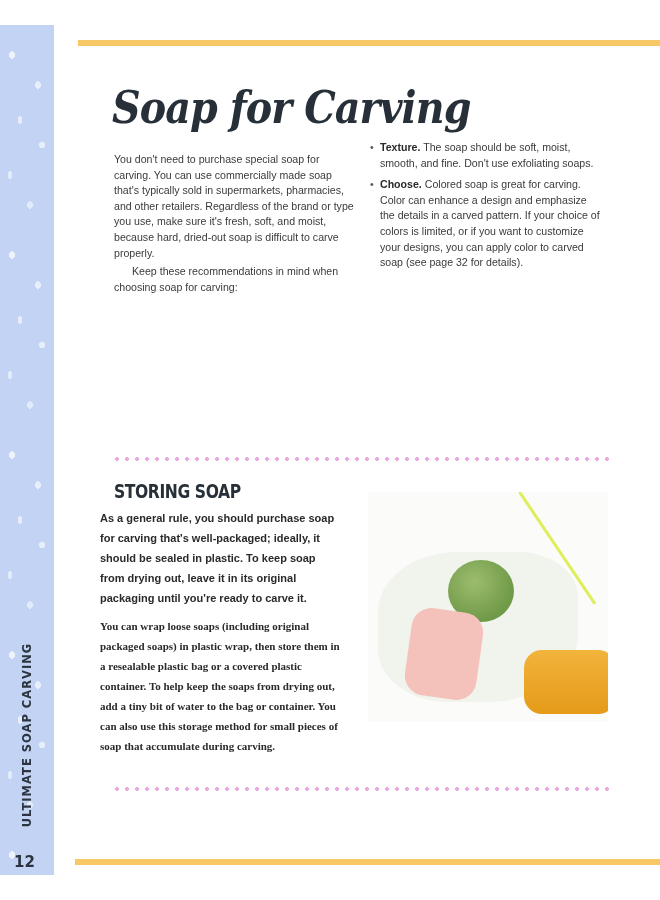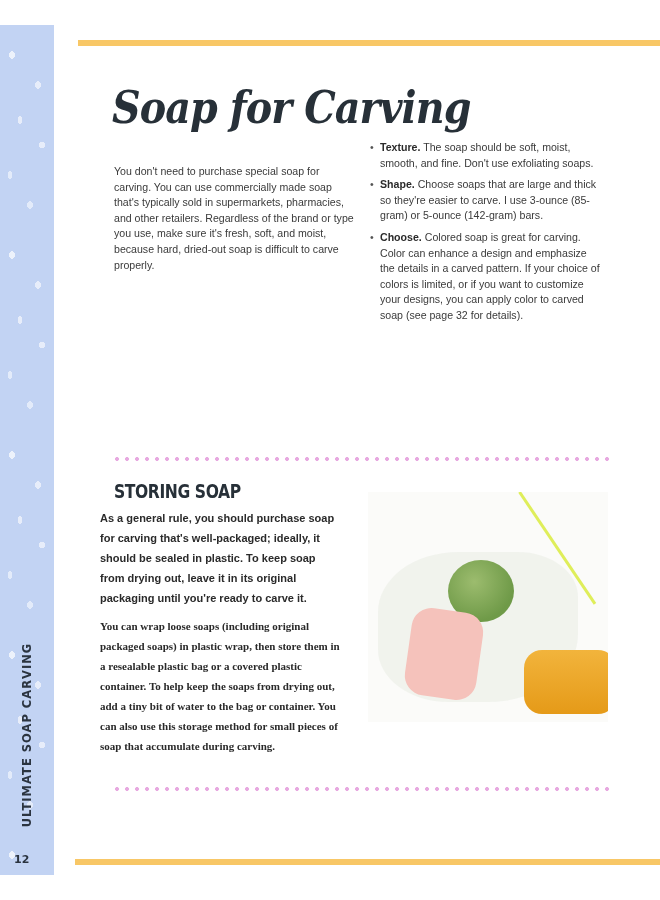--- a/index.html
+++ b/index.html
@@ -22,34 +22,34 @@
     position: absolute; left: 0; top: 640px; width: 54px; height: 190px;
     display: flex; align-items: center; justify-content: center;
   }
   .sidebar-label span {
     display: block; transform: rotate(-90deg); white-space: nowrap;
     font-family: "DejaVu Sans", sans-serif; font-weight: bold; font-size: 11.5px;
     letter-spacing: 1px; color: #2b3440;
   }
   .page-number {
     position: absolute; left: 14px; top: 853px; font-family: "DejaVu Sans", sans-serif;
-    font-weight: bold; font-size: 11px; color: #2b3440;
+    font-weight: bold; font-size: 15px; color: #2b3440;
   }
 
   .rule-top { position: absolute; left: 78px; top: 40px; width: 582px; height: 6px; background: #f8c766; }
   .rule-bottom { position: absolute; left: 75px; top: 859px; width: 585px; height: 6px; background: #f8c766; }
 
   .title {
     position: absolute; left: 112px; top: 82px;
     font-family: "DejaVu Serif", serif; font-weight: bold; font-style: italic;
     font-size: 44px; color: #273038; letter-spacing: -1px; transform: scaleX(0.9); transform-origin: left;
   }
 
   .col { position: absolute; font-size: 10.6px; line-height: 15.6px; color: #3a3a3a; }
-  .col-left { left: 114px; top: 164px; width: 240px; }
+  .col-left { left: 114px; top: 152px; width: 240px; }
   .col-left p.indent { text-indent: 18px; margin-top: 3px; }
   .col-right { left: 370px; top: 140px; width: 232px; }
   .bullet { position: relative; padding-left: 10px; margin-bottom: 6px; }
   .bullet::before { content: "•"; position: absolute; left: 0; top: 0; color: #555; }
   .bullet b { color: #2a2a2a; }
 
   .dots {
     position: absolute; left: 114px; width: 500px; height: 6px;
     background-image: radial-gradient(circle at 3px 3px, #e7a9e0 1.8px, transparent 2.2px);
     background-size: 10px 6px; background-repeat: repeat-x;
@@ -82,28 +82,26 @@
 </div>
 <div class="page-number">12</div>
 
 <div class="rule-top"></div>
 <div class="rule-bottom"></div>
 
 <h1 class="title">Soap for Carving</h1>
 
 <div class="col col-left">
   <p>You don't need to purchase special soap for carving. You can use commercially made soap that's typically sold in supermarkets, pharmacies, and other retailers. Regardless of the brand or type you use, make sure it's fresh, soft, and moist, because hard, dried-out soap is difficult to carve properly.</p>
+  <p class="indent">Keep these recommendations in mind when choosing soap for carving:</p>
 </div>
 
 <div class="col col-right">
   <div class="bullet">
     <b>Texture.</b><span> The soap should be soft, moist, smooth, and fine. Don't use exfoliating soaps.</span>
-  </div>
-  <div class="bullet">
-    <b>Shape.</b><span> Choose soaps that are large and thick so they're easier to carve. I use 3-ounce (85-gram) or 5-ounce (142-gram) bars.</span>
   </div>
   <div class="bullet">
     <b>Choose.</b><span> Colored soap is great for carving. Color can enhance a design and emphasize the details in a carved pattern. If your choice of colors is limited, or if you want to customize your designs, you can apply color to carved soap (see page 32 for details).</span>
   </div>
 </div>
 
 <div class="dots dots-1"></div>
 
 <h2 class="section-heading">STORING SOAP</h2>
 

